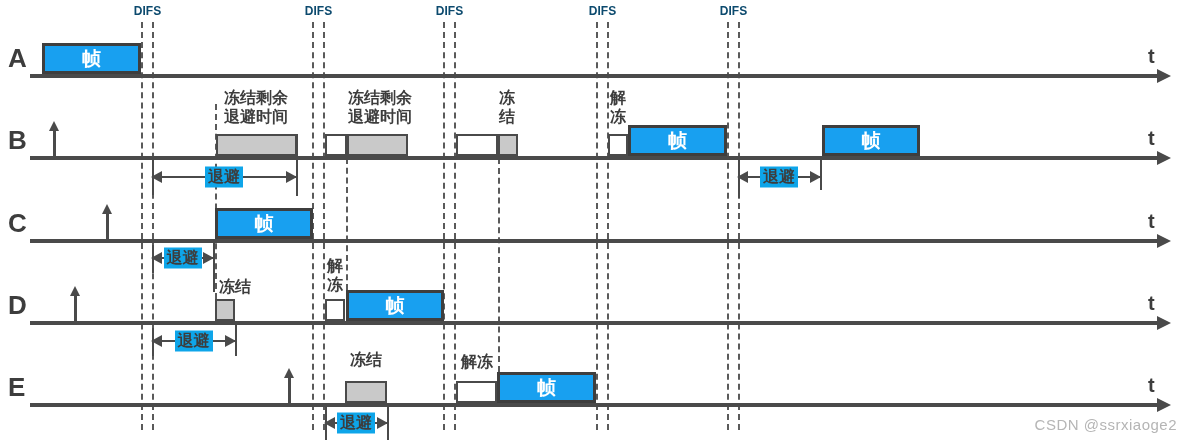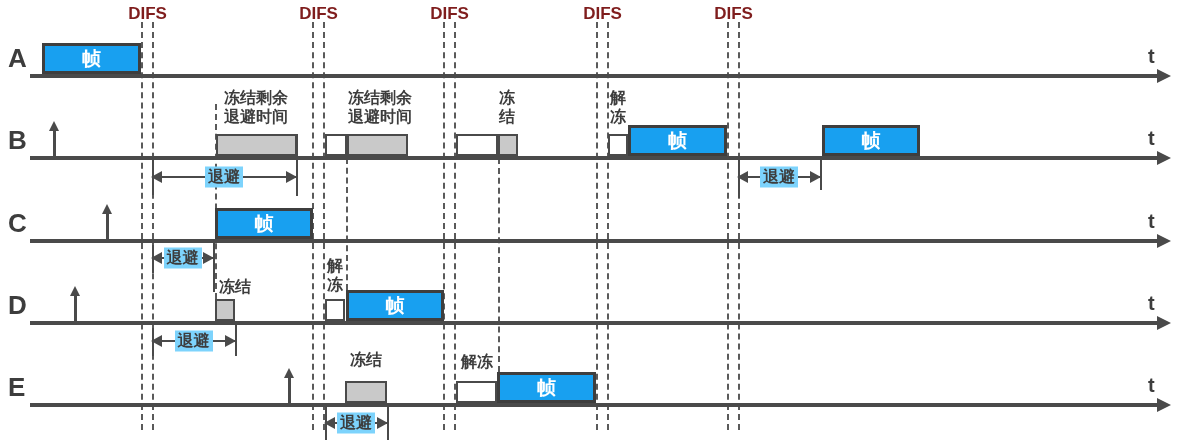--- a/index.html
+++ b/index.html
@@ -5,50 +5,51 @@
   html,body{margin:0;padding:0;background:#ffffff;font-family:"Liberation Sans","DejaVu Sans",sans-serif;}
   #canvas{position:relative;width:1189px;height:445px;background:#ffffff;overflow:hidden;}
 
   .baseline{position:absolute;height:4px;background:#4a4a4a;}
   .baseline-head{position:absolute;right:-13px;top:-5px;width:0;height:0;
     border-left:14px solid #4a4a4a;border-top:7px solid transparent;border-bottom:7px solid transparent;}
   .row-label{position:absolute;font-size:26px;font-weight:bold;color:#3d3d3d;width:30px;text-align:left;}
   .t-label{position:absolute;font-size:20px;font-weight:bold;color:#3d3d3d;}
 
   .dash{position:absolute;width:0;border-left:2px dashed #5a5a5a;}
-  .difs-label{position:absolute;transform:translateX(-50%);font-size:17px;font-weight:bold;color:#7f1d1d;white-space:nowrap;}
+  .difs-label{position:absolute;transform:translateX(-50%);font-size:12px;font-weight:bold;color:#0c4a6e;white-space:nowrap;}
 
   .frame{position:absolute;box-sizing:border-box;border:3px solid #3e3e3e;
     display:flex;align-items:center;justify-content:center;
     color:#ffffff;font-weight:bold;font-size:19px;}
   .box{position:absolute;box-sizing:border-box;border:2px solid #4a4a4a;}
 
   .flabel{position:absolute;transform:translateX(-50%);text-align:center;
     font-size:16px;font-weight:bold;line-height:19px;color:#3d3d3d;white-space:nowrap;}
 
   .measure{position:absolute;height:0;border-top:2px solid #4a4a4a;}
   .mh-l{position:absolute;left:-1px;top:-7px;width:0;height:0;
     border-right:11px solid #4a4a4a;border-top:6px solid transparent;border-bottom:6px solid transparent;}
   .mh-r{position:absolute;right:-1px;top:-7px;width:0;height:0;
     border-left:11px solid #4a4a4a;border-top:6px solid transparent;border-bottom:6px solid transparent;}
   .mlabel{position:absolute;left:50%;top:-1px;transform:translate(-50%,-50%);
-    background:#7dd3fc;padding:0 3px;font-size:16px;font-weight:bold;color:#3d3d3d;white-space:nowrap;}
+    background:#0ea5e9;padding:0 3px;font-size:16px;font-weight:bold;color:#3d3d3d;white-space:nowrap;}
 
   .tick{position:absolute;width:2px;background:#4a4a4a;}
 
   .uparrow{position:absolute;width:3px;background:#4a4a4a;}
   .uparrow-head{position:absolute;top:-9px;left:-4px;width:0;height:0;
     border-left:5px solid transparent;border-right:5px solid transparent;border-bottom:10px solid #4a4a4a;}
 
   .watermark{position:absolute;right:12px;top:416px;font-size:15px;color:#b5b5b5;letter-spacing:0.5px;}
 </style>
 </head>
 <body>
 
 <div id="canvas">
+  <div class="watermark">CSDN @ssrxiaoge2</div>
 <div class="dash" style="left: 141px; top: 22px; height: 408px;"></div>
     <div class="dash" style="left: 152px; top: 22px; height: 408px;"></div>
     <div class="difs-label" style="left: 147.5px; top: 4px;">DIFS</div>
     <div class="dash" style="left: 312px; top: 22px; height: 408px;"></div>
     <div class="dash" style="left: 323px; top: 22px; height: 408px;"></div>
     <div class="difs-label" style="left: 318.5px; top: 4px;">DIFS</div>
     <div class="dash" style="left: 443px; top: 22px; height: 408px;"></div>
     <div class="dash" style="left: 454px; top: 22px; height: 408px;"></div>
     <div class="difs-label" style="left: 449.5px; top: 4px;">DIFS</div>
     <div class="dash" style="left: 596px; top: 22px; height: 408px;"></div>

